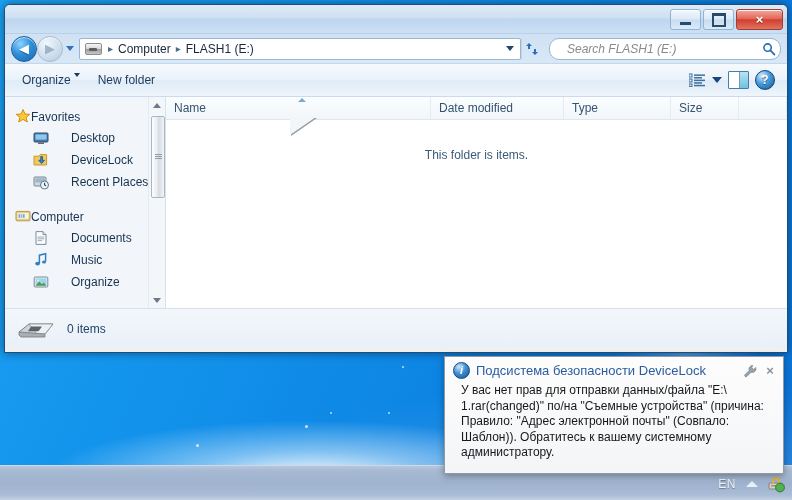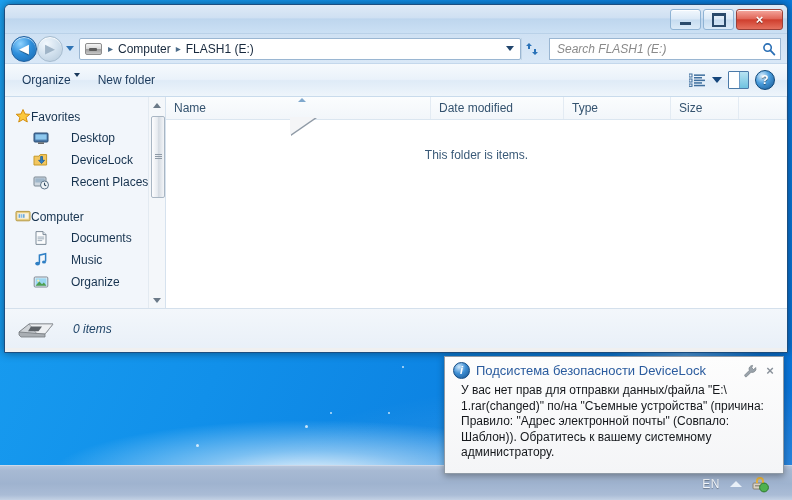--- a/index.html
+++ b/index.html
@@ -25,21 +25,21 @@
   }
   .sparkle{position:absolute;background:rgba(255,255,255,0.75);border-radius:50%;}
 
   
   #taskbar{
     position:absolute;left:0;bottom:0;width:792px;height:35px;
     background:linear-gradient(to bottom,#b6c6dc 0%,#a7b9d3 14%,#9fb3cf 52%,#aabcd6 85%,#c3d1e4 100%);
     border-top:1px solid #cdd9e9;
     box-sizing:border-box;
   }
-  #tray{position:absolute;right:22px;top:0;height:35px;display:flex;align-items:center;gap:10px;}
+  #tray{position:absolute;right:6px;top:0;height:35px;display:flex;align-items:center;gap:10px;}
   #tray .lang{color:#f2f6fb;font-size:12px;letter-spacing:.5px;text-shadow:0 1px 1px rgba(0,0,0,.35);}
   #tray .chev{width:0;height:0;border-left:6px solid transparent;border-right:6px solid transparent;border-bottom:6px solid #e9f0f8;}
   #tray .trayicon{width:18px;height:18px;position:relative;}
 
   
   #explorer{
     position:absolute;left:4px;top:4px;width:784px;height:349px;
     border:1px solid #1c4e80;
     border-radius:6px 6px 0 0;
     box-sizing:border-box;
@@ -104,22 +104,22 @@
   .crumb{color:#18293d;font-size:12px;padding:0 2px;white-space:nowrap;}
   .crumb-sep{color:#4a6a88;font-size:10px;padding:0 3px;}
   #addr-drop{width:16px;height:20px;display:flex;align-items:center;justify-content:center;flex:0 0 auto;}
   #addr-drop .tri-down{border-top-color:#21456d;}
   #refreshbtn{width:22px;height:22px;display:flex;align-items:center;justify-content:center;flex:0 0 auto;
     border-left:1px solid #c2d6e8;}
   #refreshbtn svg{display:block;}
 
   #searchbox{
     width:232px;height:22px;margin-left:5px;flex:0 0 auto;
-    background:#fff;border:1px solid #9ab6d2;border-radius:0;
-    display:flex;align-items:center;padding:0 4px 0 7px;box-sizing:border-box;
+    background:#fff;border:1px solid #9ab6d2;border-radius:10px;
+    display:flex;align-items:center;padding:0 4px 0 17px;box-sizing:border-box;
   }
   #searchbox .ph{flex:1;color:#8a8a8a;font-style:italic;font-size:12px;white-space:nowrap;overflow:hidden;}
 
   
   #toolbar{
     height:33px;display:flex;align-items:center;padding:0 8px;
     background:linear-gradient(to bottom,#f6fafd 0%,#eaf2fa 48%,#dfebf7 52%,#eef5fb 100%);
     border-bottom:1px solid #c9dbec;
     box-sizing:border-box;
   }
@@ -163,23 +163,23 @@
     background:linear-gradient(to bottom,#fbfdfe 0%,#f2f6fa 100%);
     border-bottom:1px solid #dbe6f0;position:relative;
   }
   .col{display:flex;align-items:center;padding-left:8px;color:#34536f;font-size:12px;border-right:1px solid #e3ebf3;box-sizing:border-box;white-space:nowrap;}
   #sortmark{position:absolute;left:132px;top:1px;width:0;height:0;
     border-left:4px solid transparent;border-right:4px solid transparent;border-bottom:4px solid #7fa8cd;}
   #emptymsg{text-align:center;color:#3a5a78;font-size:12px;padding-top:28px;}
 
   
   #statusbar{
-    height:40px;display:flex;align-items:center;gap:16px;padding:0 10px;
+    height:40px;display:flex;align-items:center;gap:10px;padding:0 10px;
     background:linear-gradient(to bottom,#f3f7fb 0%,#e9f0f8 100%);
-    border-top:1px solid #d4e0ec;box-sizing:border-box;font-style:italic;
+    border-top:1px solid #d4e0ec;box-sizing:border-box;
   }
   #status-drive{width:42px;height:26px;flex:0 0 auto;position:relative;}
   #status-text{color:#1f4468;font-size:12px;}
 
   
   #balloon{
     position:absolute;left:444px;top:356px;width:340px;height:118px;
     background:linear-gradient(to bottom,#fdfdfd 0%,#f4f5f7 100%);
     border:1px solid #8f9aa6;
     box-shadow:0 2px 7px rgba(0,0,0,.35);

